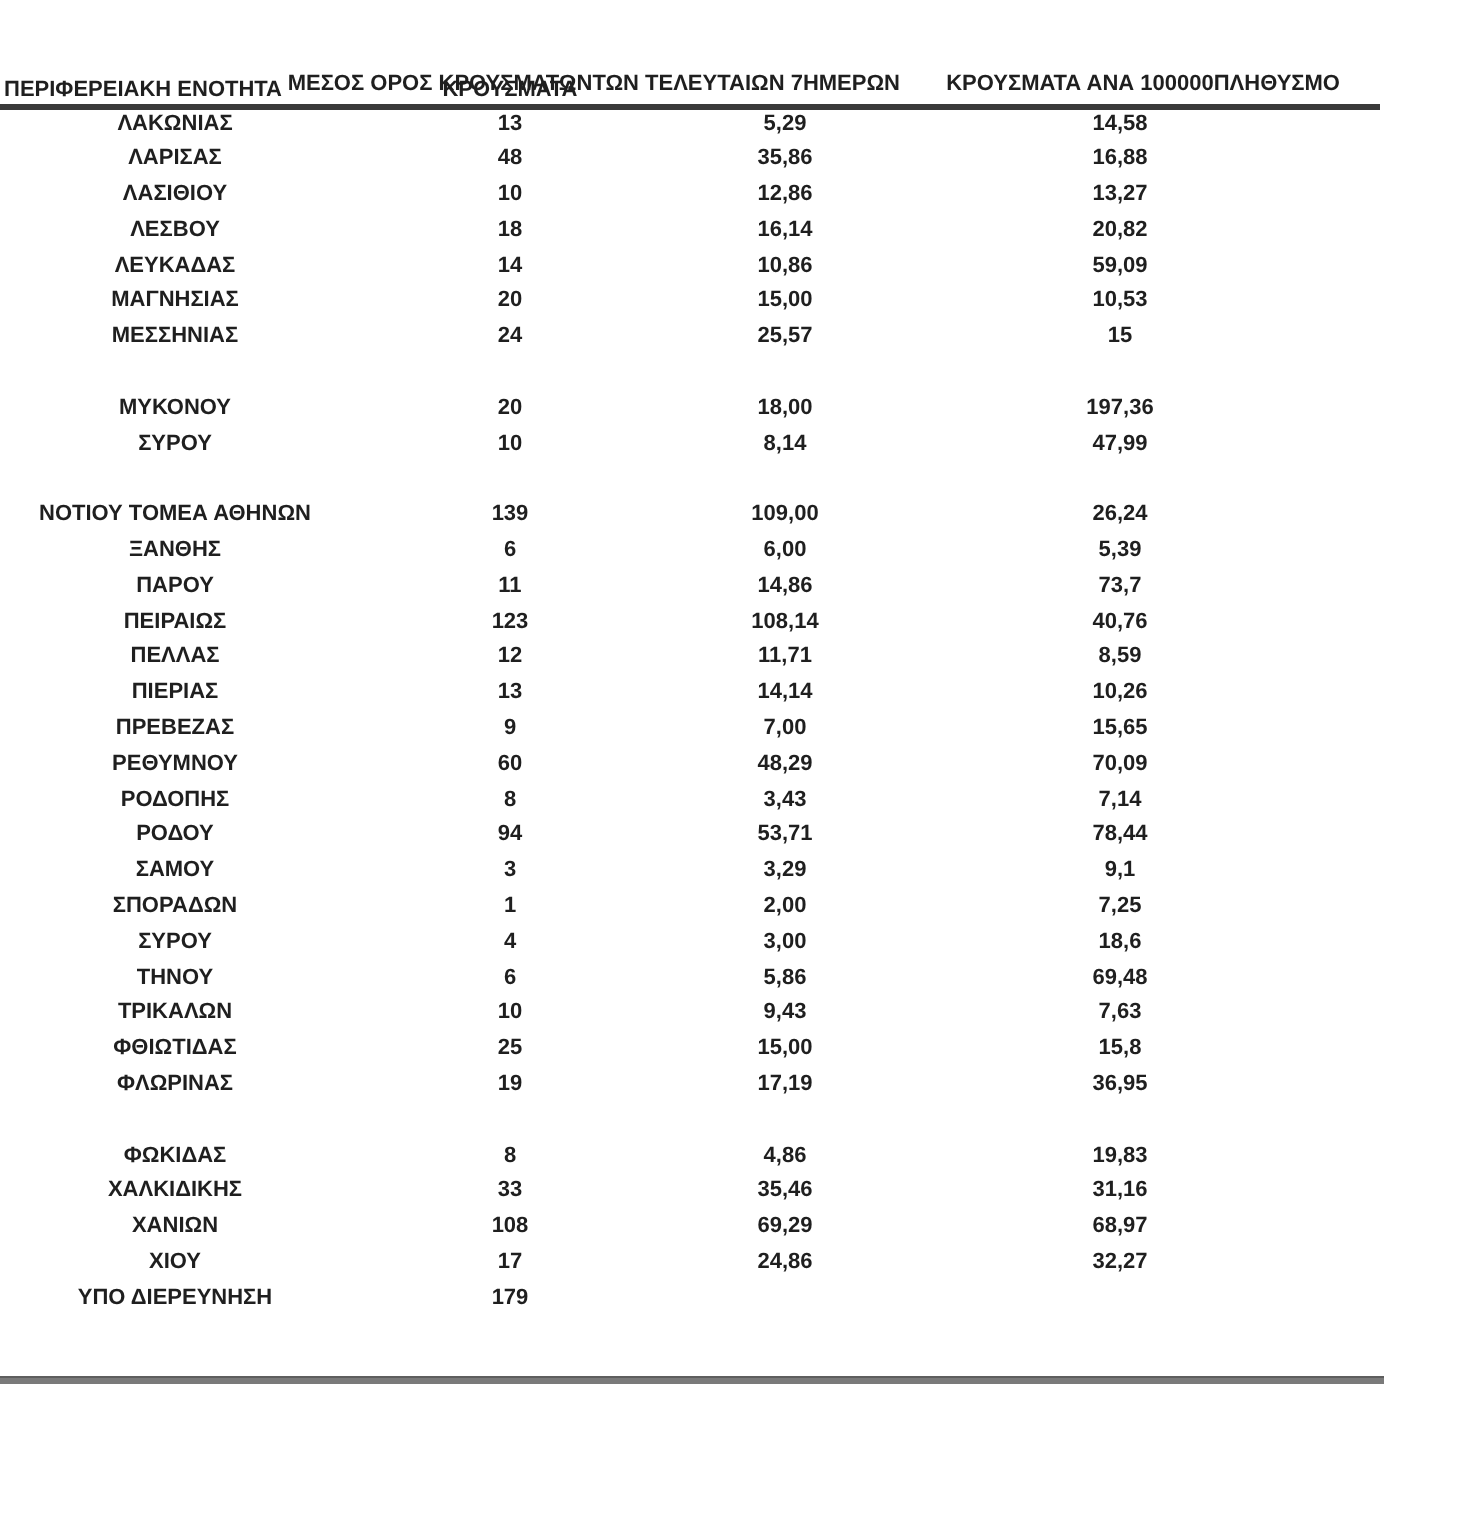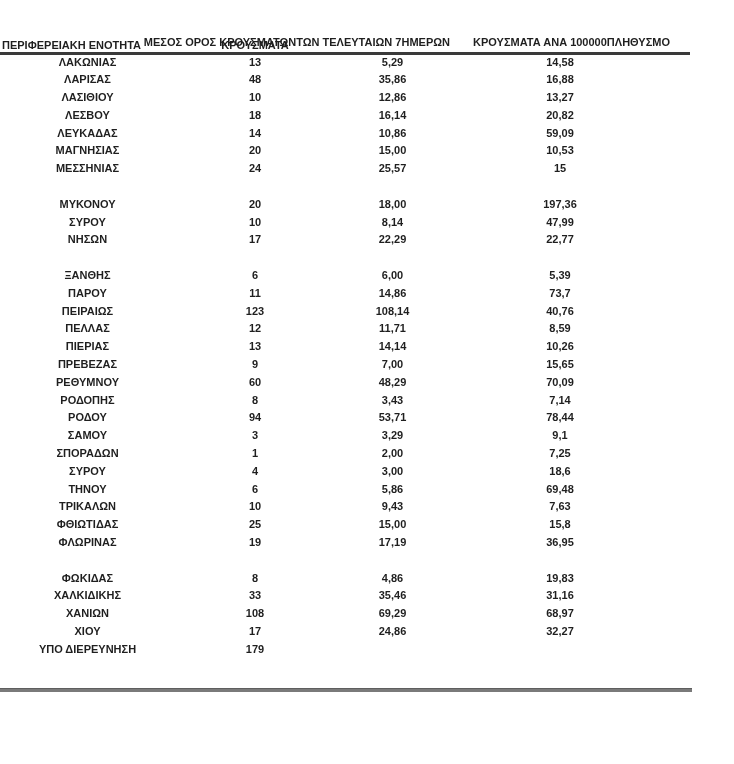--- a/index.html
+++ b/index.html
@@ -173,29 +173,29 @@
           <td>197,36</td>
           <td></td>
         </tr>
         <tr>
           <td>ΣΥΡΟΥ</td>
           <td>10</td>
           <td>8,14</td>
           <td>47,99</td>
           <td></td>
         </tr>
-        <tr>
-          <td>ΝΗΣΩΝ</td>
-          <td>17</td>
-          <td>22,29</td>
-          <td>22,77</td>
-          <td></td>
-        </tr>
         <tr class="spacer">
           <td colspan="5"></td>
+        </tr>
+        <tr>
+          <td>ΝΟΤΙΟΥ ΤΟΜΕΑ ΑΘΗΝΩΝ</td>
+          <td>139</td>
+          <td>109,00</td>
+          <td>26,24</td>
+          <td></td>
         </tr>
         <tr>
           <td>ΞΑΝΘΗΣ</td>
           <td>6</td>
           <td>6,00</td>
           <td>5,39</td>
           <td></td>
         </tr>
         <tr>
           <td>ΠΑΡΟΥ</td>

